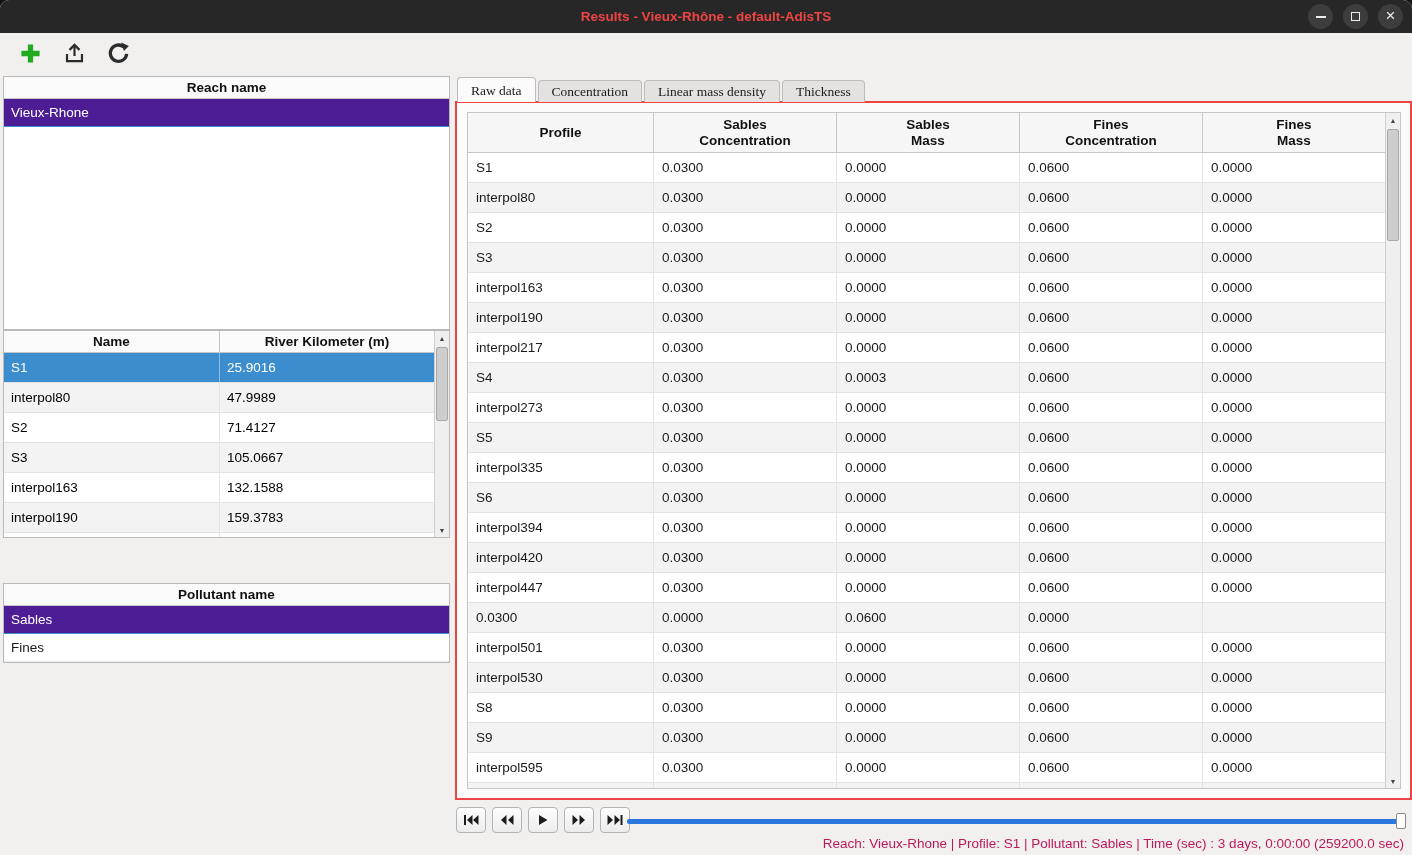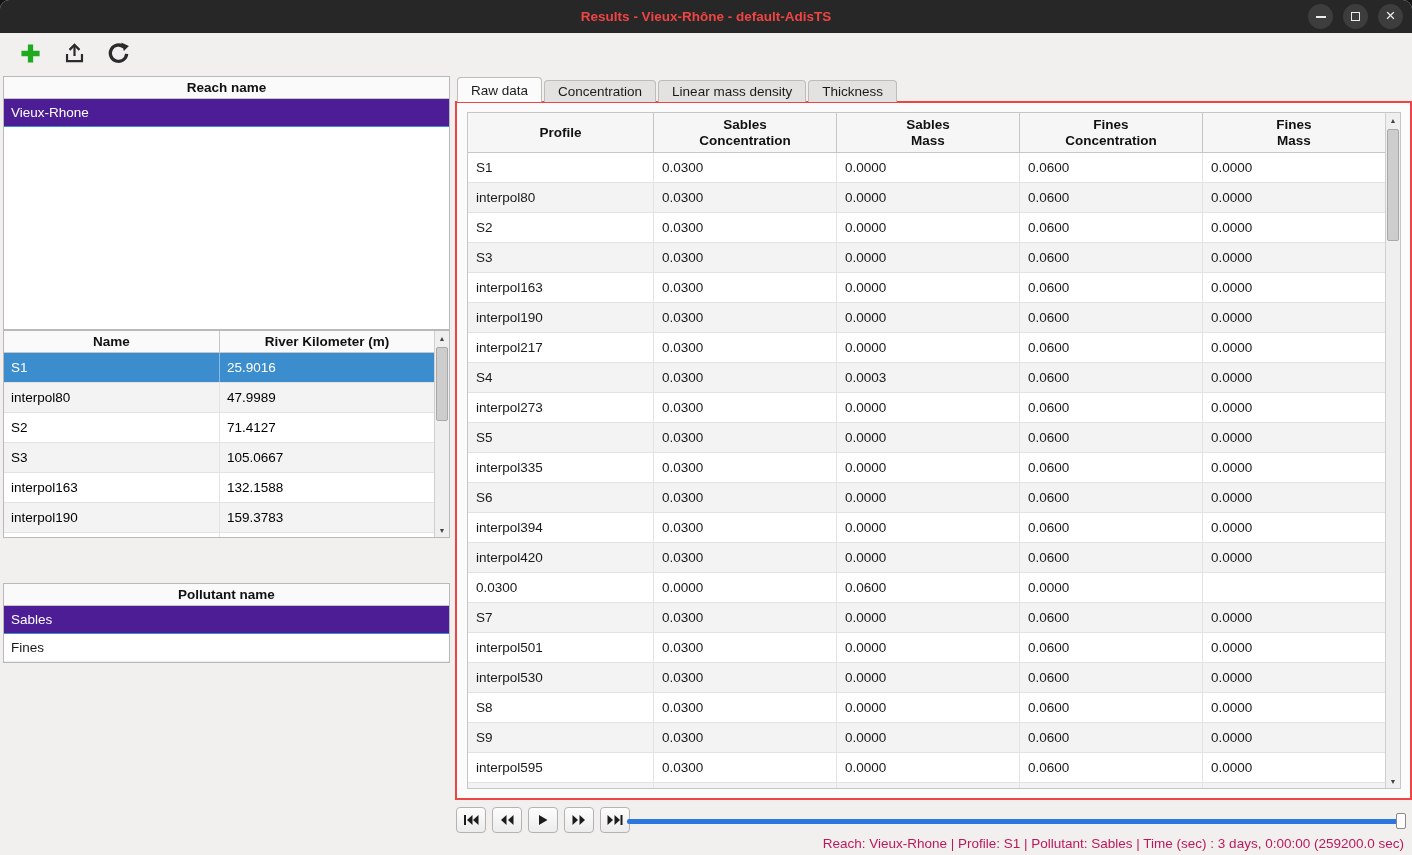--- a/index.html
+++ b/index.html
@@ -46,21 +46,21 @@
   .vscroll { position: absolute; right: 0; top: 0; bottom: 0; width: 15px; background: #efefef; border-left: 1px solid #cfcfcf; }
   .sb-btn { position: absolute; left: 0; right: 0; height: 14px; display: flex; align-items: center; justify-content: center; font-size: 7px; color: #444; }
   .sb-btn.up { top: 0; }
   .sb-btn.down { bottom: 0; }
   .sb-thumb { position: absolute; left: 1px; right: 1px; background: #cdcdcd; border: 1px solid #a9a9a9; border-radius: 2px; }
   .p-thumb { top: 16px; height: 74px; }
   .m-thumb { top: 16px; height: 112px; }
 
   
   .tabbar { position: absolute; left: 457px; top: 77px; height: 25px; display: flex; align-items: flex-end; z-index: 3; }
-  .tab { height: 22px; line-height: 21px; padding: 0 13px; font-size: 13.5px; color: #1a1a1a; background: #e3e2e1; border: 1px solid #bdbcba; border-bottom: none; border-radius: 4px 4px 0 0; margin-right: 2px; }
+  .tab { height: 22px; line-height: 21px; padding: 0 13px; font-size: 13.5px; color: #1a1a1a; background: #e3e2e1; border: 1px solid #bdbcba; border-bottom: none; border-radius: 4px 4px 0 0; margin-right: 2px; font-family: Liberation Serif, serif; }
   .tab.active { height: 25px; line-height: 25px; background: #fbfbfb; position: relative; z-index: 4; }
 
   
   .data-frame { position: absolute; left: 455px; top: 101px; width: 957px; height: 699px; background: #fbfbfb; border: 2px solid #ef4444; }
   .main-table { position: absolute; left: 10px; top: 9px; right: 9px; bottom: 9px; border: 1px solid #c6c6c6; background: #ffffff; overflow: hidden; }
   .main-header { position: absolute; left: 0; top: 0; right: 15px; height: 40px; display: flex; background: #f6f6f6; border-bottom: 1px solid #c6c6c6; }
   .main-header > div { width: 183px; display: flex; align-items: center; justify-content: center; text-align: center; font-weight: bold; font-size: 13.5px; color: #111; white-space: pre-line; line-height: 16px; border-right: 1px solid #c6c6c6; }
   .main-header > div:nth-of-type(1) { width: 186px; }
   .main-header > div:nth-of-type(5) { flex: 1; width: auto; border-right: none; }
   .main-body { position: absolute; left: 0; top: 40px; right: 15px; bottom: 0; overflow: hidden; }
@@ -303,27 +303,27 @@
             <div>0.0000</div>
           </div>
           <div class="m-row alt">
             <div>interpol420</div>
             <div>0.0300</div>
             <div>0.0000</div>
             <div>0.0600</div>
             <div>0.0000</div>
           </div>
           <div class="m-row">
-            <div>0.0300</div>
-            <div>0.0000</div>
-            <div>0.0600</div>
-            <div>0.0000</div>
-          </div>
-          <div class="m-row alt">
-            <div>S7</div>
+            <div>interpol447</div>
+            <div>0.0300</div>
+            <div>0.0000</div>
+            <div>0.0600</div>
+            <div>0.0000</div>
+          </div>
+          <div class="m-row alt">
             <div>0.0300</div>
             <div>0.0000</div>
             <div>0.0600</div>
             <div>0.0000</div>
           </div>
           <div class="m-row">
             <div>interpol501</div>
             <div>0.0300</div>
             <div>0.0000</div>
             <div>0.0600</div>

